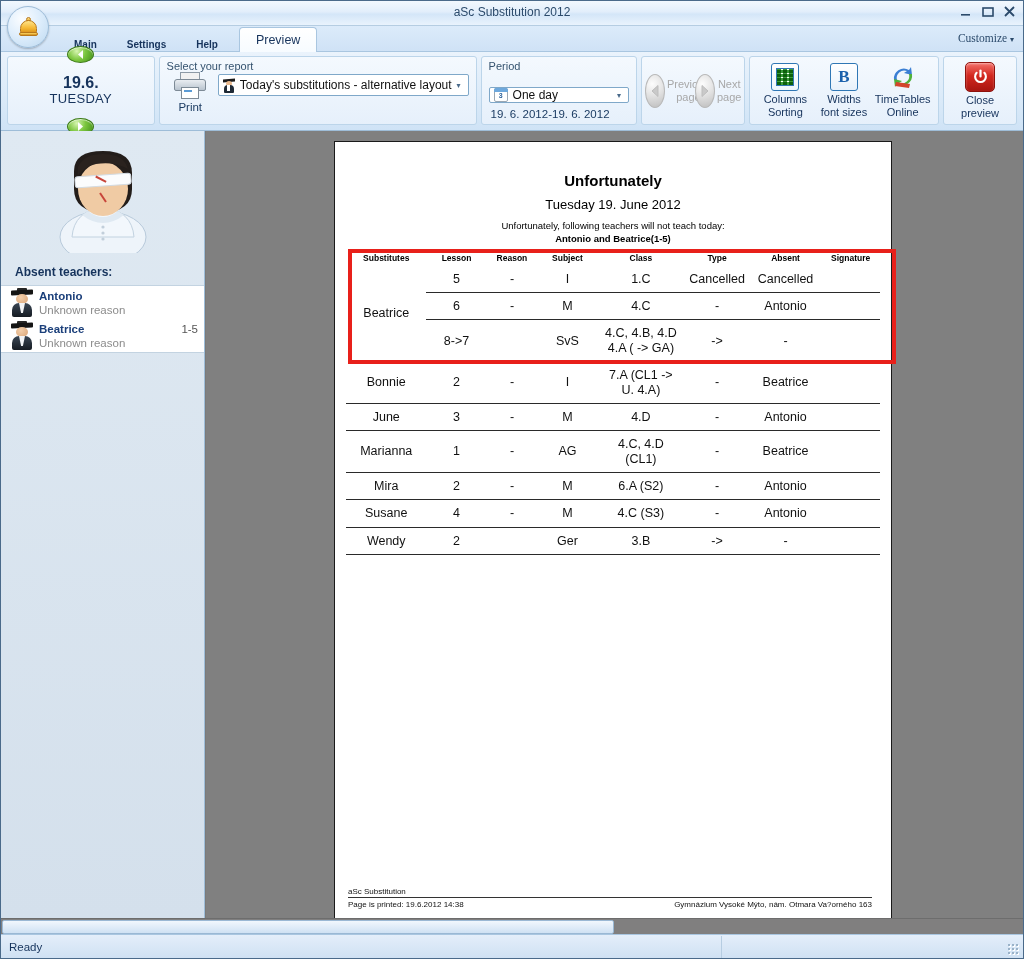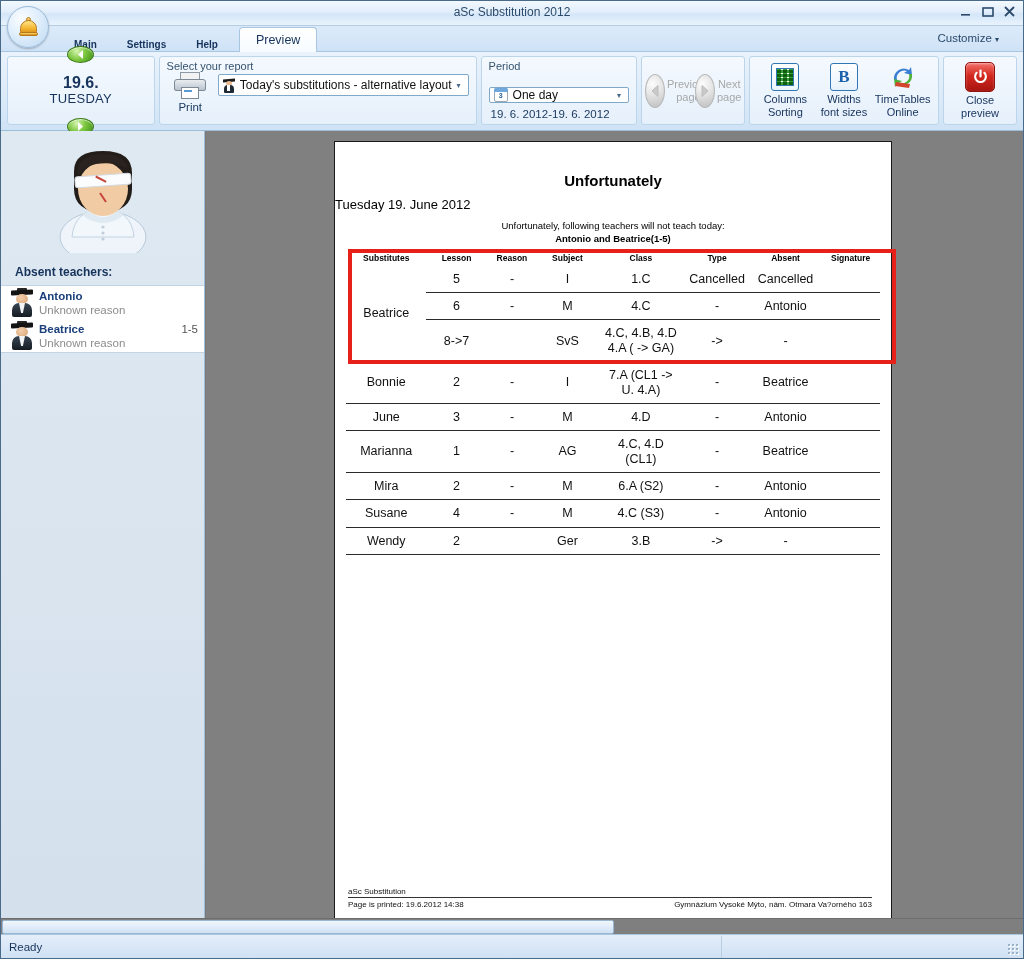--- a/index.html
+++ b/index.html
@@ -81,22 +81,22 @@
   .menu-tab {
     font-size: 12.5px; color: #16335c;
     padding: 5px 16px 6px 16px;
     background: linear-gradient(180deg,#ffffff 0%,#f6fbff 100%);
     border: 1px solid #a9c6e0; border-bottom: none;
     border-radius: 4px 4px 0 0;
     margin-left: 6px; cursor: pointer;
     position: relative; top: 1px;
   }
   .customize {
-    position: absolute; right: 24px; top: 6px;
-    font-size: 11.5px; color: #2b4a6b; cursor: pointer;
+    position: absolute; right: 9px; top: 6px;
+    font-size: 11.5px; color: #2b4a6b; cursor: pointer; font-family: Liberation Serif, serif;
   }
 
   
   .ribbon {
     flex: 0 0 79px; height: 79px; position: relative;
     background: linear-gradient(180deg,#eaf3fc 0%,#dcebf9 55%,#cfe3f6 100%);
     border-bottom: 1px solid #9ebdd8;
     display: flex; align-items: stretch; padding: 4px 6px 5px 6px; gap: 4px;
   }
   .rgroup {
@@ -297,21 +297,21 @@
     border-left: 1px solid #7a7a7a;
   }
   .page {
     position: absolute; left: 128px; top: 10px;
     width: 558px; height: 795px;
     background: #fff; border: 1px solid #1a1a1a;
   }
 
   
   .rep-title { text-align: center; font-size: 15px; font-weight: bold; color: #000; margin-top: 30px; }
-  .rep-sub   { font-size: 13px; color: #000; margin-top: 8px; }
+  .rep-sub   { text-align: center; font-size: 13px; color: #000; margin-top: 8px; }
   .rep-note  { text-align: center; font-size: 9.5px; color: #000; margin-top: 8px; line-height: 1.35; }
   .rep-note b { font-size: 9.5px; }
 
   table.rep { width: 534px; margin: 7px auto 0 auto; border-collapse: collapse; }
   table.rep th {
     font-size: 8.5px; font-weight: bold; color: #000; padding: 0 0 3px 0; text-align: center;
     white-space: nowrap;
   }
   table.rep td {
     font-size: 12.5px; color: #111; text-align: center; padding: 6px 2px;

